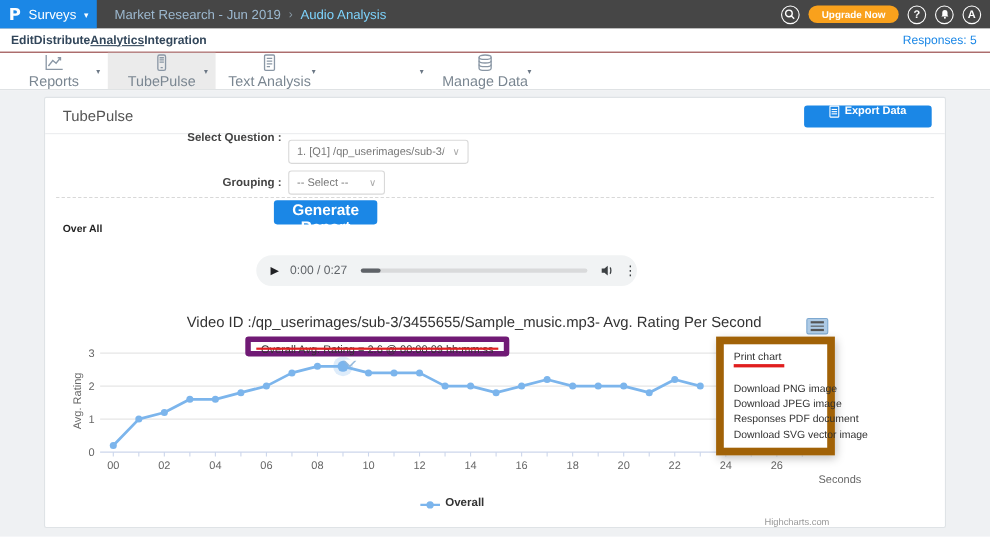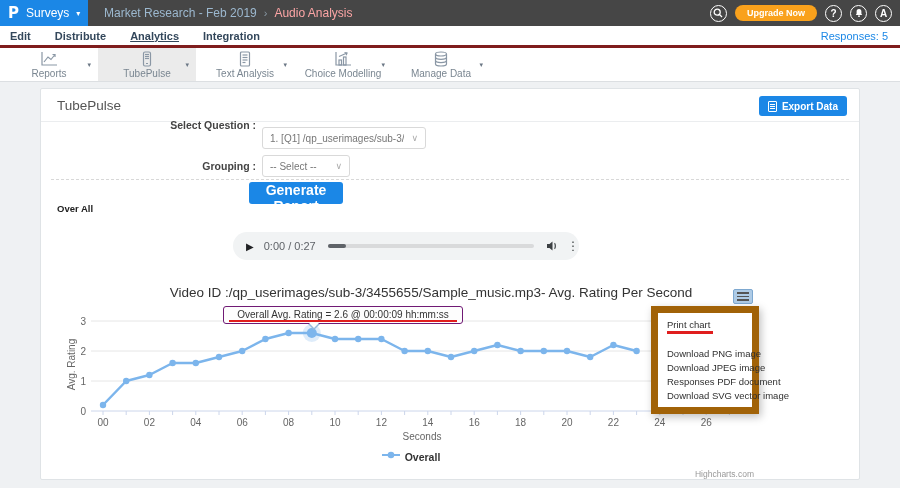--- a/index.html
+++ b/index.html
@@ -8,47 +8,47 @@
 
   
   .header { position:absolute; left:0; top:0; width:900px; height:26px; background:#464646; display:flex; align-items:stretch; }
   .logo-area { width:88px; background:#1b87e6; color:#fff; display:flex; align-items:center; padding-left:8px; gap:7px; cursor:pointer; }
   .logo-p { font-weight:bold; font-size:15px; font-family:"DejaVu Sans", sans-serif; }
   .product-name { font-size:12px; }
   .logo-caret { font-size:8px; }
   .crumbs { display:flex; align-items:center; gap:7px; padding-left:16px; font-size:12px; }
   .crumb-survey { color:#9cb8cf; }
   .crumb-sep { color:#8a9aa6; font-size:11px; }
-  .crumb-page { color:#fca5a5; }
+  .crumb-page { color:#7dd3fc; }
   .header-right { margin-left:auto; display:flex; align-items:center; gap:8px; padding-right:8px; }
   .hicon { width:17px; height:17px; border:1px solid #fff; border-radius:50%; display:flex; align-items:center; justify-content:center; color:#fff; font-size:10px; font-weight:bold; cursor:pointer; }
   .upgrade-btn { background:#f9a11c; color:#fff; font-size:9px; font-weight:bold; border:none; border-radius:9px; height:16px; padding:0 12px; cursor:pointer; }
 
   
-  .nav-row { position:absolute; left:0; top:26px; width:900px; height:22px; background:#fff; border-bottom:3px solid #7f1d1d; display:flex; align-items:center; font-size:11px; color:#33475b; }
-  .nav-item { margin-left:24px; font-weight:bold; cursor:pointer; }
+  .nav-row { position:absolute; left:0; top:26px; width:900px; height:22px; background:#fff; border-bottom:1px solid #7f1d1d; display:flex; align-items:center; font-size:11px; color:#33475b; }
+  .nav-item { font-weight:bold; cursor:pointer; }
   .nav-item:first-child { margin-left:10px; }
   .nav-item.active { text-decoration:underline; }
   .responses { margin-left:auto; margin-right:12px; color:#1b87e6; font-size:11px; }
 
   
   .toolbar { position:absolute; left:0; top:48px; width:900px; height:34px; background:#fff; border-bottom:1px solid #dcdfe2; display:flex; }
   .tool-group { width:98px; height:100%; display:flex; align-items:center; justify-content:center; cursor:pointer; position:relative; }
   .tool-group.active { background:#ebebeb; }
   .tool-center { display:flex; flex-direction:column; align-items:center; gap:1px; }
   .tool-icon svg { display:block; }
-  .tool-label { font-size:10px; color:#7a8691; }
+  .tool-label { font-size:13px; color:#7a8691; }
   .tool-caret { position:absolute; right:7px; top:13px; font-size:7px; color:#6b7785; }
 
   
   .page { position:absolute; left:0; top:82px; width:900px; height:406px; background:#eff1f3; }
   .panel { position:absolute; left:40px; top:6px; width:820px; height:392px; background:#fff; border:1px solid #dfe3e6; border-radius:2px; }
   .panel-header { position:absolute; left:0; top:0; width:100%; height:33px; border-bottom:1px solid #ebedef; }
   .panel-title { position:absolute; left:16px; top:9px; font-size:13.5px; color:#555; }
-  .export-btn { position:absolute; right:12px; top:7px; height:20px; background:#1b87e6; color:#fff; border:none; border-radius:3px; font-size:10px; font-weight:bold; padding:0 9px; display:flex; align-items:center; gap:5px; cursor:pointer; }
+  .export-btn { position:absolute; right:12px; top:7px; height:20px; background:#1b87e6; color:#fff; border:none; border-radius:3px; font-size:10px; font-weight:bold; padding:0 23px; display:flex; align-items:flex-start; gap:5px; cursor:pointer; }
   .export-icn { display:inline-block; width:9px; height:11px; border:1px solid #fff; border-radius:1px; position:relative; }
   .export-icn::after { content:""; position:absolute; left:1px; top:2px; width:5px; height:1px; background:#fff; box-shadow:0 2px 0 #fff, 0 4px 0 #fff; }
 
   .form-label { position:absolute; left:0; width:215px; text-align:right; font-size:10.5px; font-weight:bold; color:#444; }
   .select-box { position:absolute; left:221px; height:22px; background:#fff; border:1px solid #d9d9d9; border-radius:3px; font-size:10px; color:#777; display:flex; align-items:center; padding:0 7px; cursor:pointer; }
   .select-value { flex:1; white-space:nowrap; overflow:hidden; }
   .select-chev { color:#aaa; font-size:9px; margin-left:7px; }
 
   .dashed-sep { position:absolute; left:10px; right:10px; top:90px; border-top:1px dashed #d8d8d8; }
   .generate-btn { position:absolute; left:208px; top:93px; width:94px; height:22px; background:#1b87e6; color:#fff; border:none; border-radius:3px; font-size:14px; font-weight:bold; cursor:pointer; }
@@ -61,29 +61,29 @@
   .player-track { position:relative; margin-left:12px; width:208px; height:4px; border-radius:2px; background:#d9dadb; cursor:pointer; }
   .player-progress { position:absolute; left:0; top:0; height:4px; width:18px; border-radius:2px; background:#5f6368; }
   .vol-btn { margin-left:12px; background:none; border:none; cursor:pointer; display:flex; }
   .kebab-btn { margin-left:8px; background:none; border:none; font-size:12px; color:#3c4043; cursor:pointer; }
 
   
   .chart { position:absolute; left:20px; top:192px; width:760px; height:200px; }
   .chart-title { position:absolute; left:0; top:4px; width:740px; text-align:center; font-size:13.5px; color:#333; }
   #chart-svg { position:absolute; left:0; top:0; }
   .y-title { position:absolute; left:-20px; top:78px; width:60px; text-align:center; font-size:10px; color:#666; transform:rotate(-90deg); }
-  .x-title { position:absolute; left:0; top:150px; width:722px; text-align:center; font-size:10px; color:#666; }
-  .legend { position:absolute; left:0; top:170px; width:700px; display:flex; align-items:flex-start; justify-content:center; gap:5px; cursor:pointer; }
+  .x-title { position:absolute; left:0; top:150px; width:722px; text-align:right; font-size:10px; color:#666; }
+  .legend { position:absolute; left:0; top:170px; width:700px; display:flex; align-items:flex-end; justify-content:center; gap:5px; cursor:pointer; }
   .legend-label { font-size:10.5px; font-weight:bold; color:#333; }
   .credit { position:absolute; right:67px; top:188px; font-size:8.5px; color:#999; cursor:pointer; }
 
   .ctx-btn { position:absolute; left:672px; top:8px; width:20px; height:15px; background:#aecbe6; border:1px solid #7da8d0; border-radius:2px; display:flex; flex-direction:column; justify-content:center; gap:2px; padding:0 3px; cursor:pointer; }
   .ctx-btn span { display:block; height:1.5px; background:#555; }
 
-  .tooltip { position:absolute; left:162px; top:25px; width:240px; height:18px; background:#fdfdfd; border:1px solid #701a75; border-radius:3px; text-align:center; font-size:10px; color:#333; line-height:15px; z-index:5; }
+  .tooltip { position:absolute; left:162px; top:25px; width:240px; height:18px; background:#fdfdfd; border:5px solid #701a75; border-radius:3px; text-align:center; font-size:10px; color:#333; line-height:15px; z-index:5; }
   .tooltip::after { content:""; position:absolute; left:84px; top:17px; border:6px solid transparent; border-top-color:#94b9dc; }
   .tooltip::before { content:""; position:absolute; left:85px; top:16px; border:5px solid transparent; border-top-color:#fdfdfd; z-index:1; }
   .annot-underline { position:absolute; height:2.5px; background:#e01e1e; }
   .tooltip .annot-underline { left:5px; right:5px; bottom:1px; }
 
   .ctx-menu { position:absolute; left:590px; top:25px; width:108px; background:#fff; border:7px solid #a16207; box-shadow:2px 3px 8px rgba(0,0,0,0.25); padding:4px 0 5px 0; z-index:6; }
   .ctx-item { position:relative; font-size:9.5px; color:#303030; padding:2px 9px 1px 9px; cursor:pointer; white-space:nowrap; }
   .ctx-item.first { padding-bottom:4px; margin-bottom:12px; }
   .ctx-item .annot-underline { left:9px; top:14px; width:46px; }
 </style>
@@ -92,21 +92,21 @@
 
 <div id="app">
 
   <div class="header">
     <div class="logo-area">
       <span class="logo-p">P</span>
       <span class="product-name">Surveys</span>
       <span class="logo-caret">▾</span>
     </div>
     <div class="crumbs">
-      <span class="crumb-survey">Market Research - Feb 2019</span>
+      <span class="crumb-survey">Market Research - Jun 2019</span>
       <span class="crumb-sep">›</span>
       <span class="crumb-page">Audio Analysis</span>
     </div>
     <div class="header-right">
       <span class="hicon">
         <svg width="10" height="10" viewBox="0 0 10 10">
             <circle cx="4.2" cy="4.2" r="3" fill="none" stroke="#fff" stroke-width="1.3"></circle>
             <line x1="6.5" y1="6.5" x2="9" y2="9" stroke="#fff" stroke-width="1.3"></line>
           </svg>
       </span>
@@ -168,32 +168,20 @@
               <line x1="5.5" y1="6.5" x2="10.5" y2="6.5"></line>
               <line x1="5.5" y1="9" x2="10.5" y2="9"></line>
               <line x1="5.5" y1="11.5" x2="8.5" y2="11.5"></line>
             </svg>
         </span>
         <span class="tool-label">Text Analysis</span>
       </div>
       <span class="tool-caret">▾</span>
     </div>
     <div class="tool-group">
-      <div class="tool-center">
-        <span class="tool-icon">
-          <svg width="18" height="16" viewBox="0 0 18 16" fill="none" stroke="#8a97a5" stroke-width="1.2">
-              <path d="M2 1 V14 H17"></path>
-              <rect x="5" y="9" width="2.5" height="5"></rect>
-              <rect x="9.5" y="6" width="2.5" height="8"></rect>
-              <polyline points="5 5.5 13 2"></polyline>
-              <polyline points="10.5 1.5 13 2 12.2 4.3"></polyline>
-            </svg>
-        </span>
-        <span class="tool-label">Choice Modelling</span>
-      </div>
       <span class="tool-caret">▾</span>
     </div>
     <div class="tool-group">
       <div class="tool-center">
         <span class="tool-icon">
           <svg width="16" height="16" viewBox="0 0 16 16" fill="none" stroke="#8a97a5" stroke-width="1.2">
               <ellipse cx="8" cy="3" rx="5.5" ry="2"></ellipse>
               <path d="M2.5 3 V13 C2.5 14.1 5 15 8 15 C11 15 13.5 14.1 13.5 13 V3"></path>
               <path d="M2.5 6.3 C2.5 7.4 5 8.3 8 8.3 C11 8.3 13.5 7.4 13.5 6.3"></path>
               <path d="M2.5 9.6 C2.5 10.7 5 11.6 8 11.6 C11 11.6 13.5 10.7 13.5 9.6"></path>

